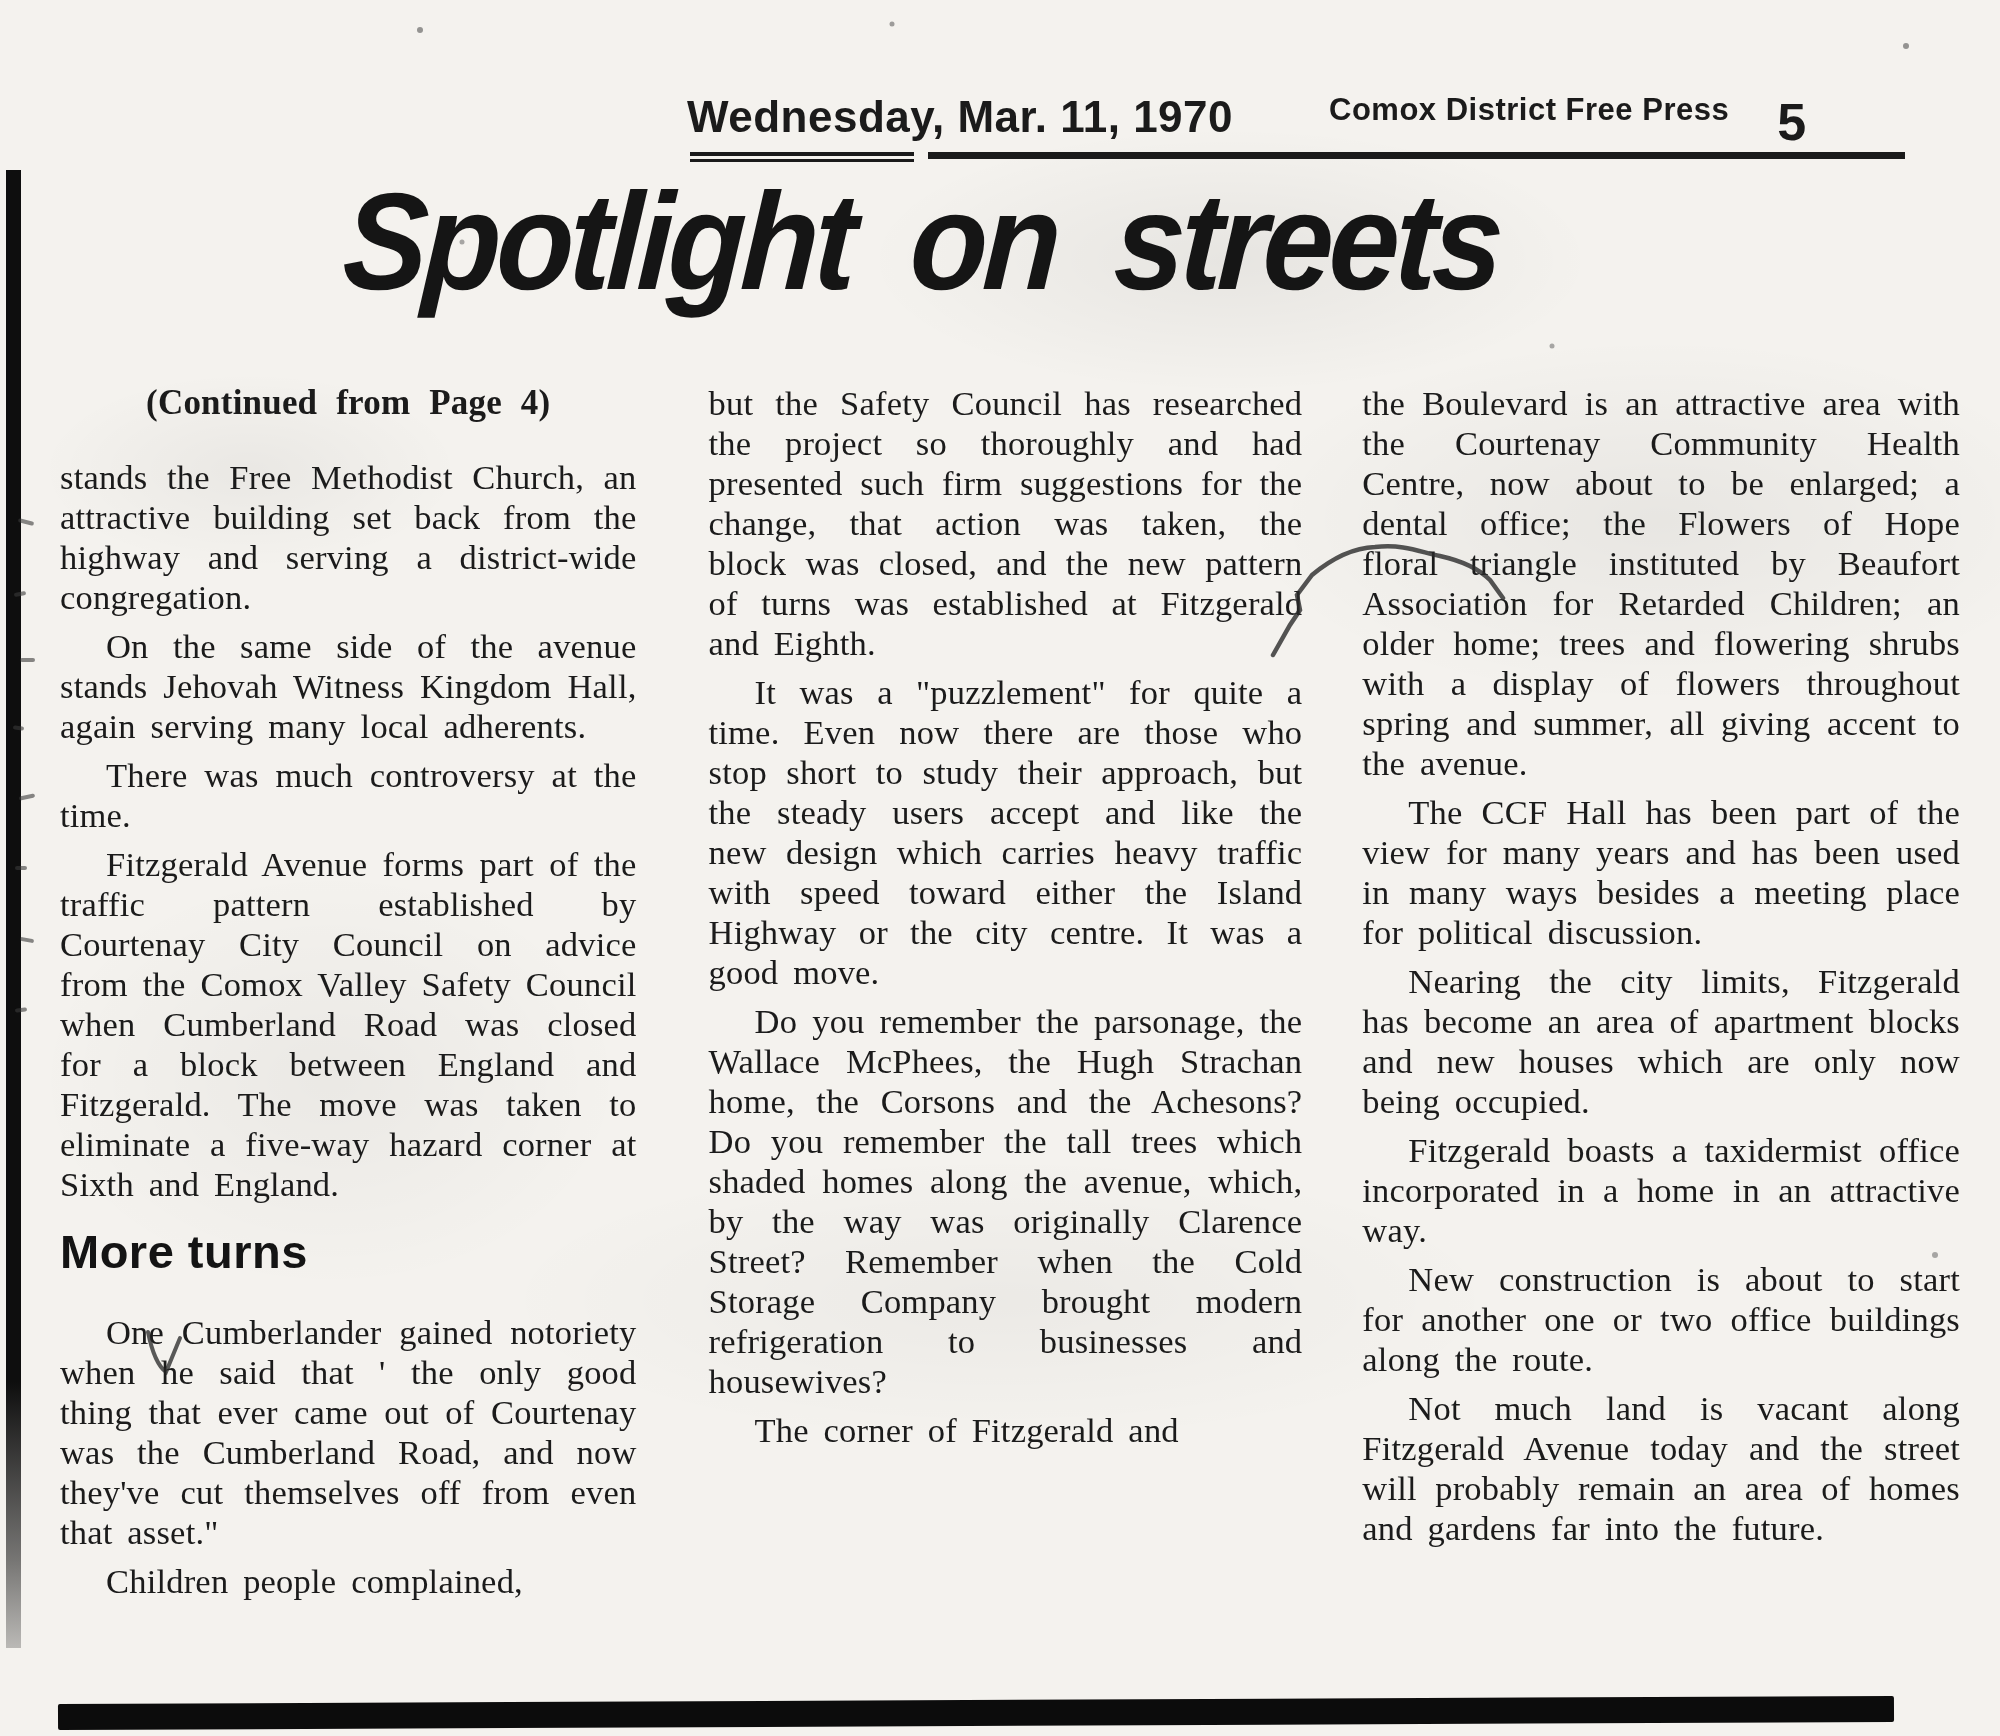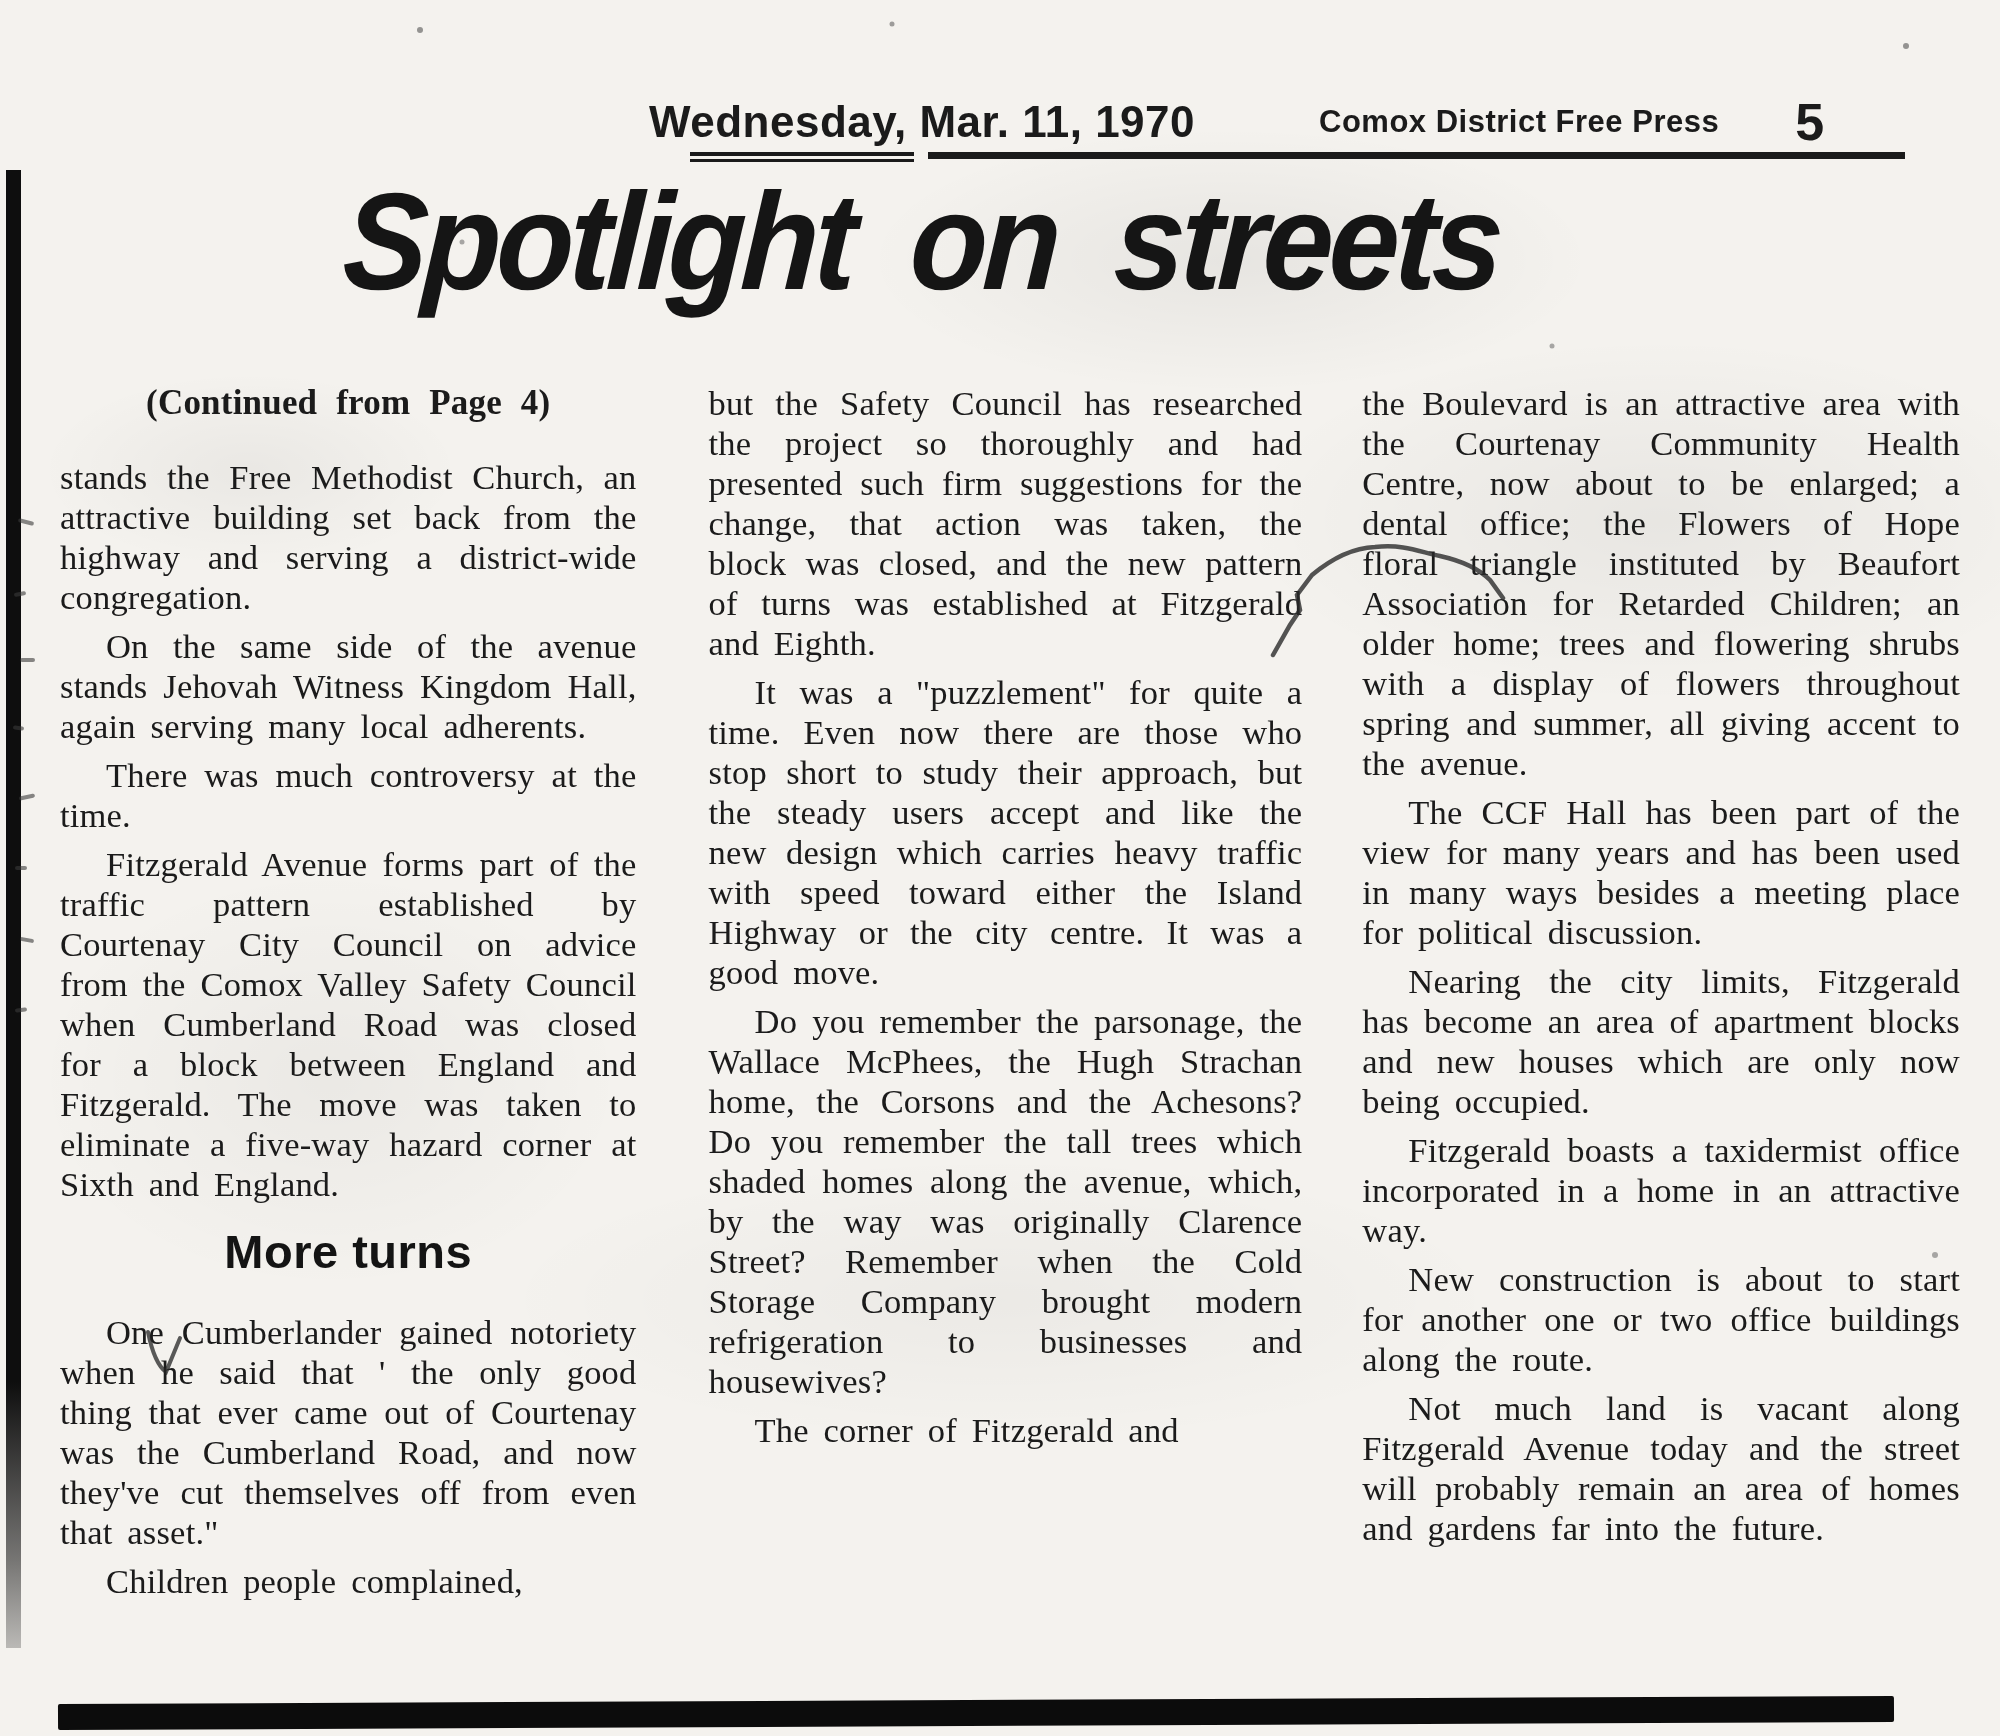--- a/index.html
+++ b/index.html
@@ -10,22 +10,22 @@
       radial-gradient(ellipse 520px 190px at 1230px 260px, rgba(0,0,0,.055), transparent 70%),
       radial-gradient(ellipse 420px 300px at 330px 1080px, rgba(0,0,0,.04), transparent 70%),
       radial-gradient(ellipse 600px 260px at 1660px 520px, rgba(0,0,0,.05), transparent 70%),
       radial-gradient(ellipse 700px 200px at 1000px 1300px, rgba(0,0,0,.035), transparent 72%),
       radial-gradient(ellipse 300px 140px at 250px 470px, rgba(0,0,0,.045), transparent 70%),
       #f4f2ee;
     font-family:"Liberation Serif",serif;
   }
   
   .masthead{
-    position:absolute;left:649px;top:92px;display:flex;align-items:center;
-    font-family:"Liberation Sans",sans-serif;font-weight:700;white-space:nowrap;gap:28px;
+    position:absolute;left:687px;top:92px;display:flex;align-items:flex-start;
+    font-family:"Liberation Sans",sans-serif;font-weight:700;white-space:nowrap;
   }
   .m-date{font-size:44px;letter-spacing:.5px;}
   .m-pub{font-size:31px;margin-left:96px;letter-spacing:.5px;}
   .m-num{font-size:52px;margin-left:48px;}
   .rule{position:absolute;top:152px;}
   .rule-left{left:690px;width:224px;height:3px;border-top:4px solid #1a1a1a;border-bottom:3px solid #1a1a1a;}
   .rule-right{left:928px;width:977px;height:7px;background:#1a1a1a;}
   
   .headline{
     position:absolute;left:348px;top:162px;margin:0;white-space:nowrap;
@@ -40,21 +40,21 @@
   .col-b{width:618px;margin-left:35px;}
   .col-c{width:622px;margin-left:23px;}
   .col p{margin:0 0 9px;text-align:justify;word-spacing:6px;letter-spacing:.2px;}
   .col p.ind{text-indent:46px;}
   .continued{
     font-weight:700;text-align:center !important;font-size:35px;
     letter-spacing:1px;word-spacing:10px !important;margin:0 0 34px !important;
   }
   .subhead{
     font-family:"Liberation Sans",sans-serif;font-weight:700;font-size:47px;
-    letter-spacing:.5px;margin:28px 0 40px;color:#141414;text-align:center;
+    letter-spacing:.5px;margin:28px 0 40px;color:#141414;
   }
   
   .left-bar{
     position:absolute;left:6px;top:170px;width:15px;height:1478px;
     background:linear-gradient(#0e0e0e 82%, rgba(14,14,14,.55) 94%, rgba(14,14,14,.25));
   }
   .bottom-rule{
     position:absolute;left:58px;top:1700px;width:1836px;height:26px;background:#0c0c0c;
     transform:rotate(-.25deg);border-radius:2px;
   }

